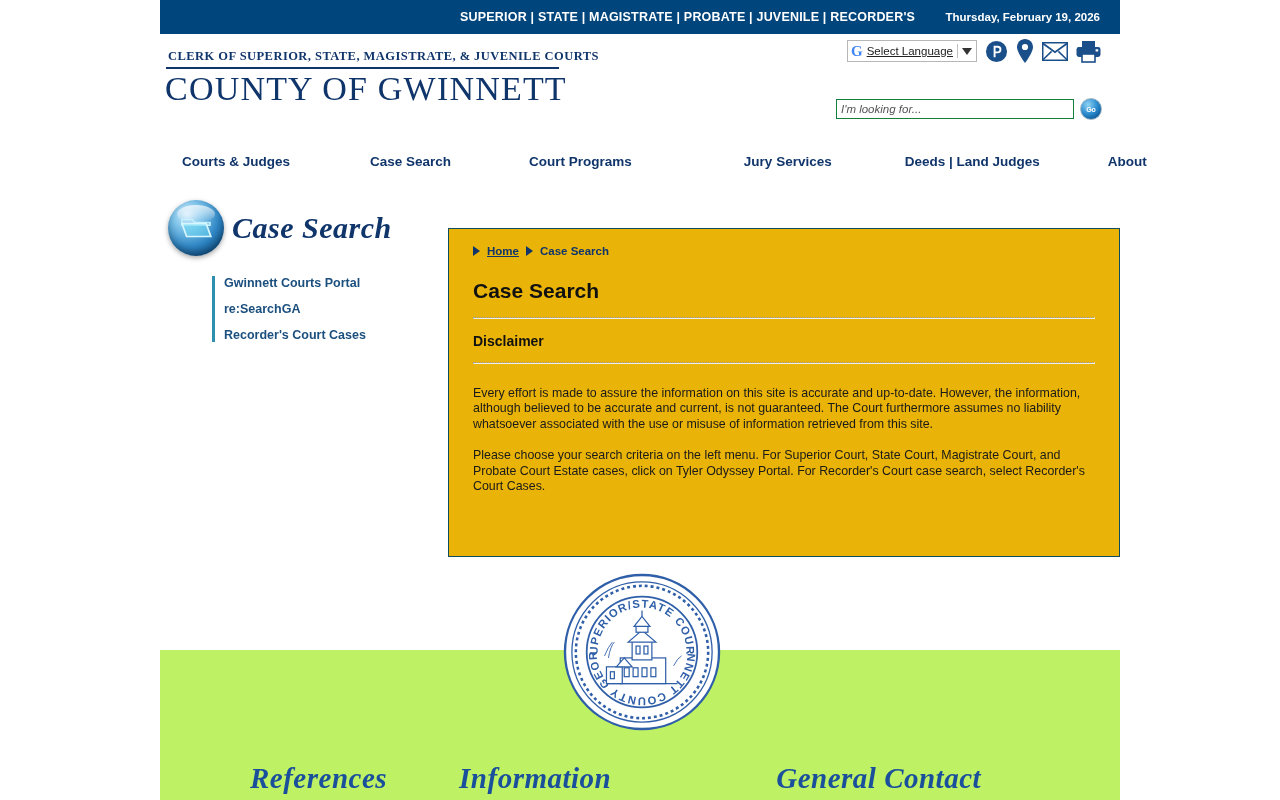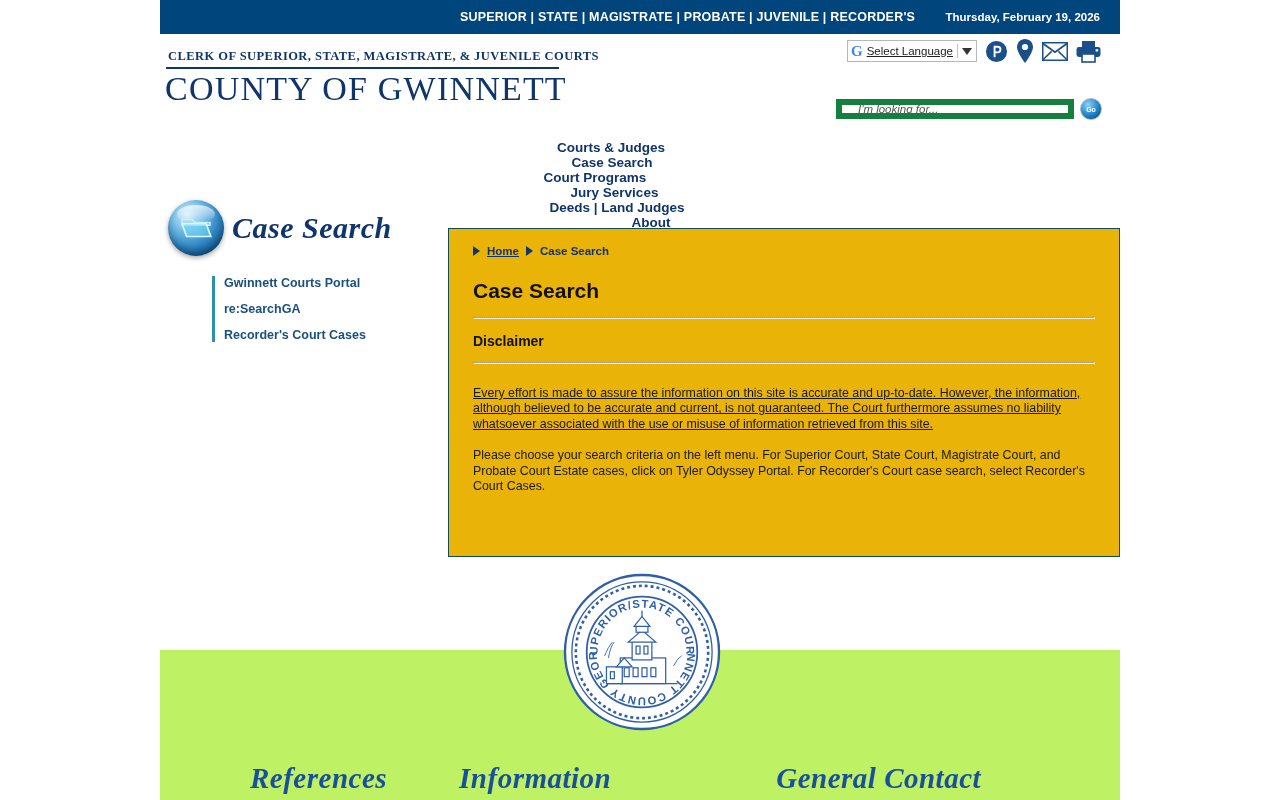--- a/index.html
+++ b/index.html
@@ -117,27 +117,27 @@
   
   .searchwrap {
     position: absolute;
     right: 18px; top: 64px;
     display: flex;
     align-items: center;
     gap: 6px;
   }
   .search-input {
     width: 238px; height: 20px;
-    border: 6px solid #15803d;
+    border: 1px solid #15803d;
     background: #ffffff;
     font-family: "Liberation Sans", sans-serif;
     font-size: 11.5px;
     font-style: italic;
     color: #555555;
-    padding: 0 16px;
+    padding: 0 4px;
     outline: none;
   }
   .search-input::placeholder { color: #555555; font-style: italic; opacity: 1; }
   .go-btn {
     width: 22px; height: 22px;
     border-radius: 50%;
     background: radial-gradient(circle at 35% 28%, #8fd2f5 0%, #2f8fd0 46%, #0f5f9e 78%, #0b4a80 100%);
     border: 1px solid #9fb6c4;
     display: flex;
     align-items: center;
@@ -155,21 +155,20 @@
     width: 960px; height: 42px;
     background: #ffffff;
   }
   .mainnav ul {
     list-style: none;
     margin: 0; padding: 0;
     display: flex;
     height: 100%;
     align-items: center;
     padding-left: 22px;
-    flex-direction: column;
   }
   .mainnav li {
     font-size: 13.5px;
     font-weight: bold;
     color: #10356b;
     white-space: nowrap;
     cursor: pointer;
   }
   .nav-0 { margin-right: 80px; }
   .nav-1 { margin-right: 78px; }
@@ -280,21 +279,21 @@
     color: #111111;
     margin: 14px 0 13px 0;
   }
   .para {
     font-size: 12.4px;
     line-height: 15.4px;
     color: #1a1a1a;
     margin: 0 0 16px 0;
     max-width: 612px;
   }
-  .para:first-of-type { margin-top: 22px; text-decoration: underline; }
+  .para:first-of-type { margin-top: 22px; }
 
   
   .footer {
     position: absolute;
     left: 160px; top: 650px;
     width: 960px; height: 150px;
     background: #bef264;
   }
   .footer-cols {
     position: absolute;

